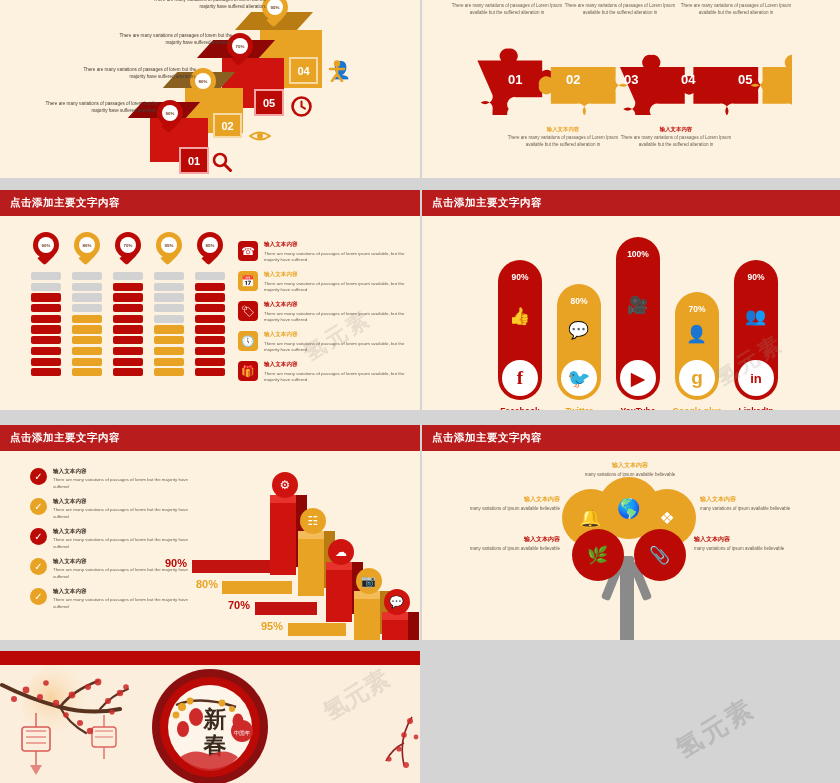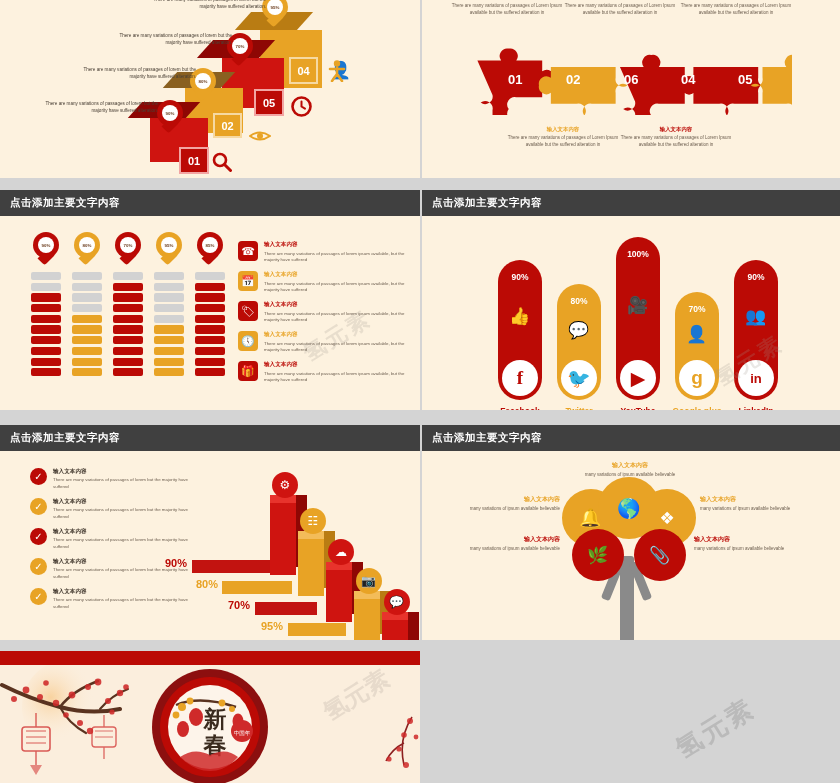--- a/index.html
+++ b/index.html
@@ -1,20 +1,20 @@
 <!DOCTYPE html>
 <html><head>
 <meta charset="utf-8">
 <style>
   * { box-sizing: border-box; margin:0; padding:0; }
   html,body { width:840px; height:783px; background:#d4d4d4; font-family:"Liberation Sans","DejaVu Sans",sans-serif; overflow:hidden; }
   .page { position:relative; width:840px; height:783px; background:#d4d4d4; }
 
   .slide { position:absolute; background:#fdf2df; overflow:hidden; }
-  .hdr { position:absolute; left:0; top:0; width:100%; height:26px; background:#404040; display:flex; align-items:center; }
+  .hdr { position:absolute; left:0; top:0; width:100%; height:26px; background:#b91c1c; display:flex; align-items:center; }
   .hdr-t { color:#fff; font-size:10.5px; font-weight:bold; margin-left:10px; letter-spacing:.5px; }
   .body { position:absolute; left:0; top:26px; right:0; bottom:0; }
 
   
   .s1 { left:0; top:0; width:420px; height:178px; }
   .pin { position:absolute; width:26px; height:34px; }
   .pin .head { position:absolute; top:0; left:0; width:26px; height:26px; border-radius:50%; }
   .pin .tip { position:absolute; top:18px; left:8px; width:10px; height:14px; transform:rotate(45deg); border-radius:0 0 3px 0; }
   .pin .inner { position:absolute; top:5px; left:5px; width:16px; height:16px; background:#fff; border-radius:50%;
                 display:flex; align-items:center; justify-content:center; font-size:4.4px; font-weight:bold; color:#6a3b1c; }
@@ -219,21 +219,21 @@
         <g>
           <path d="M205 24 v10 a7 7 0 0 0 -11 7 a7 7 0 0 0 11 7 v10 h24 a7 7 0 0 1 7 11 a7 7 0 0 1 7 -11 h22 v-10 a7 7 0 0 1 11 -7 a7 7 0 0 1 -11 -7 v-10 z" transform="translate(0,6) scale(1.08)" fill="#bb0a05"></path>
         </g>
         <g>
           <path d="M269 24 h22 a7 7 0 0 1 7 -11 a7 7 0 0 1 7 11 h22 v10 a7 7 0 0 1 11 7 a7 7 0 0 1 -11 7 v10 h-22 a7 7 0 0 0 -7 11 a7 7 0 0 0 -7 -11 h-22 v-10 a7 7 0 0 0 -11 -7 a7 7 0 0 0 11 -7 z" transform="translate(0,6) scale(1.08)" fill="#e8a325"></path>
         </g>
       </svg>
 
       <div class="pzn" style="left:86px;top:72px;">01</div>
       <div class="pzn" style="left:144px;top:72px;">02</div>
-      <div class="pzn" style="left:202px;top:72px;">06</div>
+      <div class="pzn" style="left:202px;top:72px;">03</div>
       <div class="pzn" style="left:259px;top:72px;">04</div>
       <div class="pzn" style="left:316px;top:72px;">05</div>
     </div>
   </div>
 
   <div class="slide s3">
     <div class="hdr">
       <span class="hdr-t">点击添加主要文字内容</span>
     </div>
     <div class="body">

